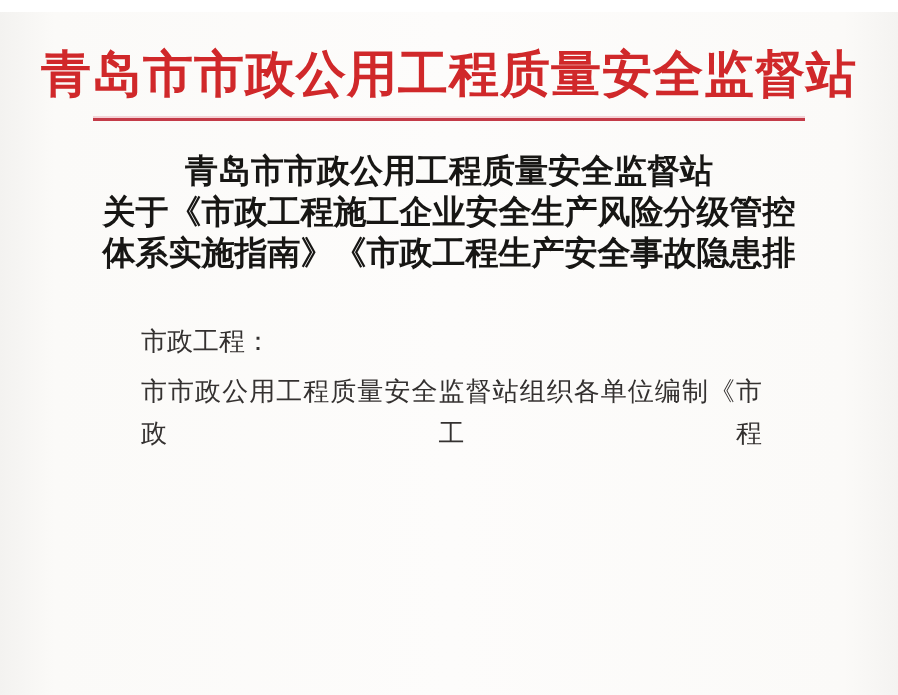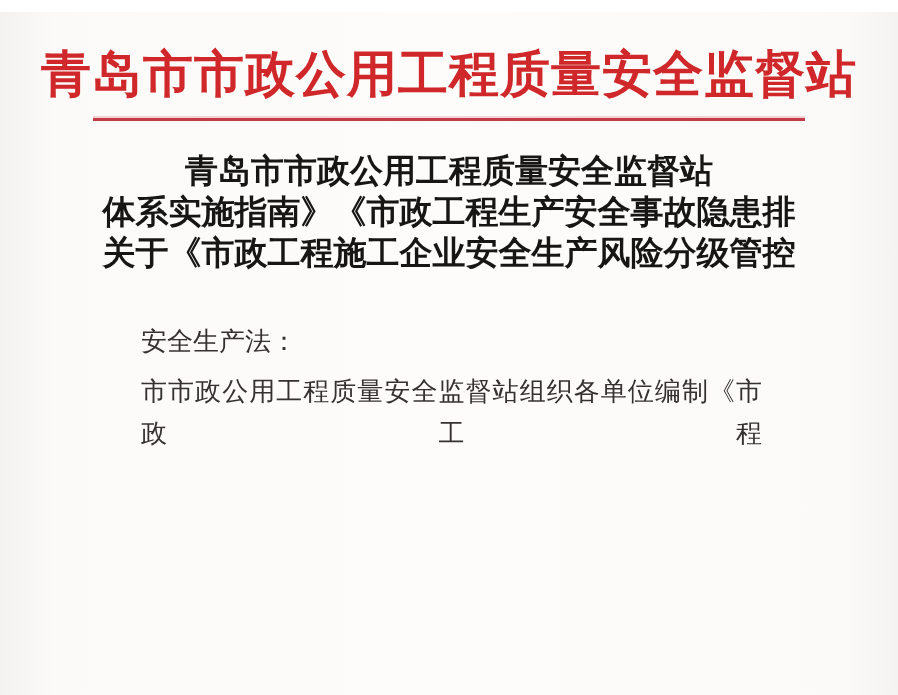--- a/index.html
+++ b/index.html
@@ -81,26 +81,26 @@
 
 <div class="page">
 
   <div class="letterhead">
     <div class="org-name">青岛市市政公用工程质量安全监督站</div>
     <div class="red-divider"></div>
   </div>
 
   <div class="doc-title">
     <div class="title-line">青岛市市政公用工程质量安全监督站</div>
+    <div class="title-line">关于《市政工程施工企业安全生产风险分级管控</div>
     <div class="title-line">体系实施指南》《市政工程生产安全事故隐患排</div>
-    <div class="title-line">关于《市政工程施工企业安全生产风险分级管控</div>
   </div>
 
   <div class="doc-body">
-    <div class="salutation">安全生产法：</div>
+    <div class="salutation">市政工程：</div>
 
     <div class="paragraph">
       <div class="para-line flush-both">市市政公用工程质量安全监督站组织各单位编制《市政工程</div>
 
     </div>
   </div>
 
 </div>
 
 </body></html>

